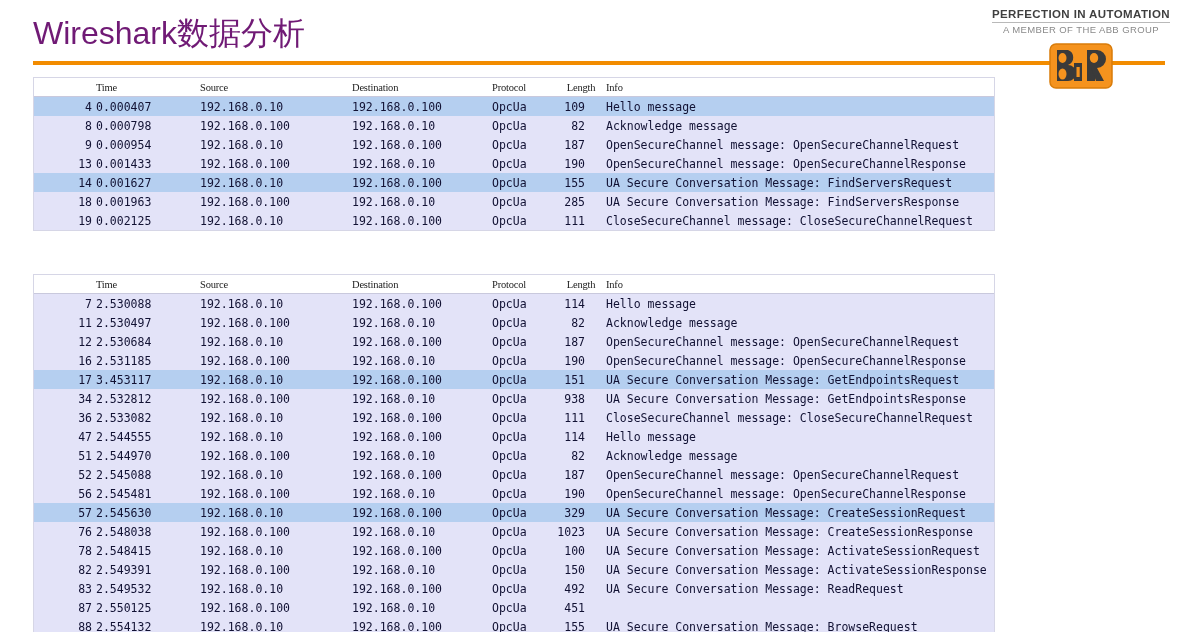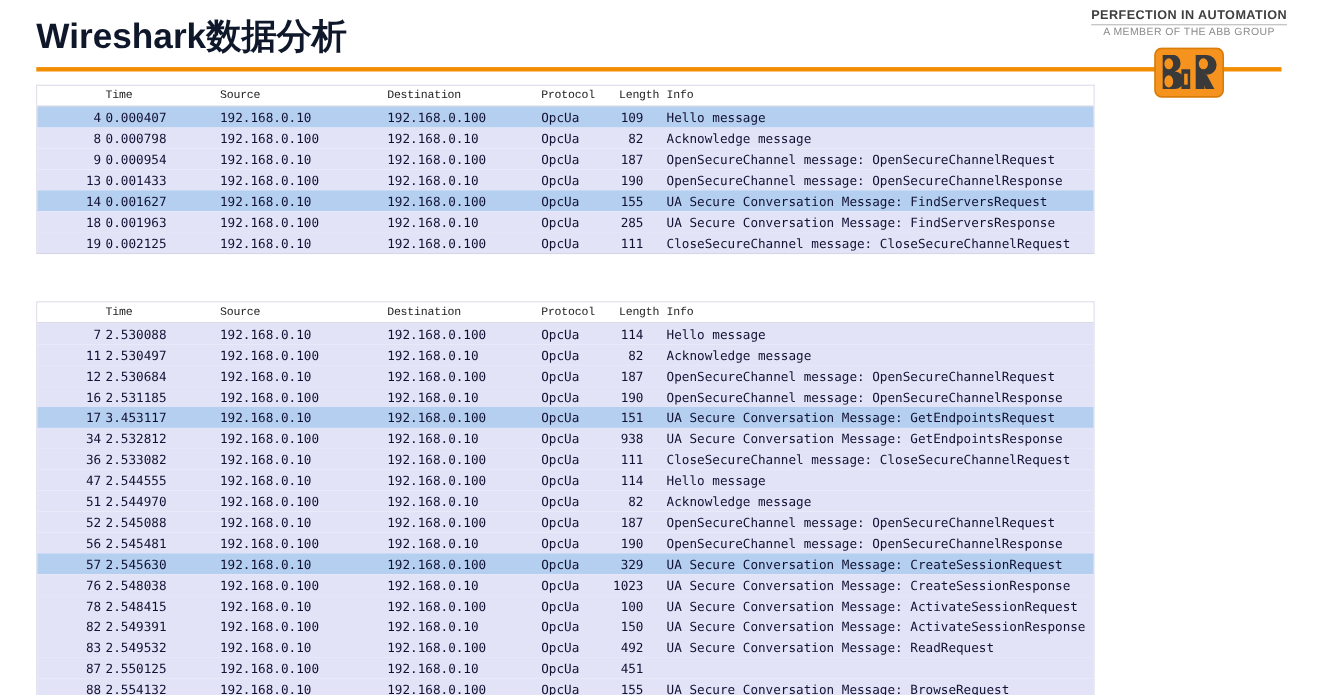--- a/index.html
+++ b/index.html
@@ -20,22 +20,22 @@
     position: absolute;
     left: 0; top: 0;
     width: 1198px;
     height: 66px;
   }
   #page-title {
     position: absolute;
     left: 33px;
     top: 12px;
     font-size: 32px;
-    font-weight: 700;
-    color: #0f172a;
+    font-weight: 400;
+    color: #701a75;
     font-family: "Liberation Sans", sans-serif;
     letter-spacing: 0px;
     white-space: nowrap;
   }
   #title-rule {
     position: absolute;
     left: 33px;
     top: 61px;
     width: 1132px;
     height: 4px;
@@ -99,21 +99,21 @@
     display: flex;
     height: 19px;
     align-items: center;
     white-space: nowrap;
   }
   .pkt-header {
     background: #ffffff;
     border-bottom: 1px solid #c9c9dd;
     height: 18px;
     font-size: 10.5px;
-    font-family: Liberation Mono, monospace;
+    font-family: Liberation Serif, serif;
     color: #222222;
     letter-spacing: -0.2px;
   }
   .pkt-row.alt   { background: #e3e3f8; }
   .pkt-row.sel   { background: #b5cff0; }
 
   .c-no    { width: 62px;  text-align: right; padding-right: 4px; box-sizing: border-box; }
   .c-time  { width: 104px; text-align: left;  box-sizing: border-box; }
   .c-src   { width: 152px; text-align: left;  box-sizing: border-box; }
   .c-dst   { width: 140px; text-align: left;  box-sizing: border-box; }

